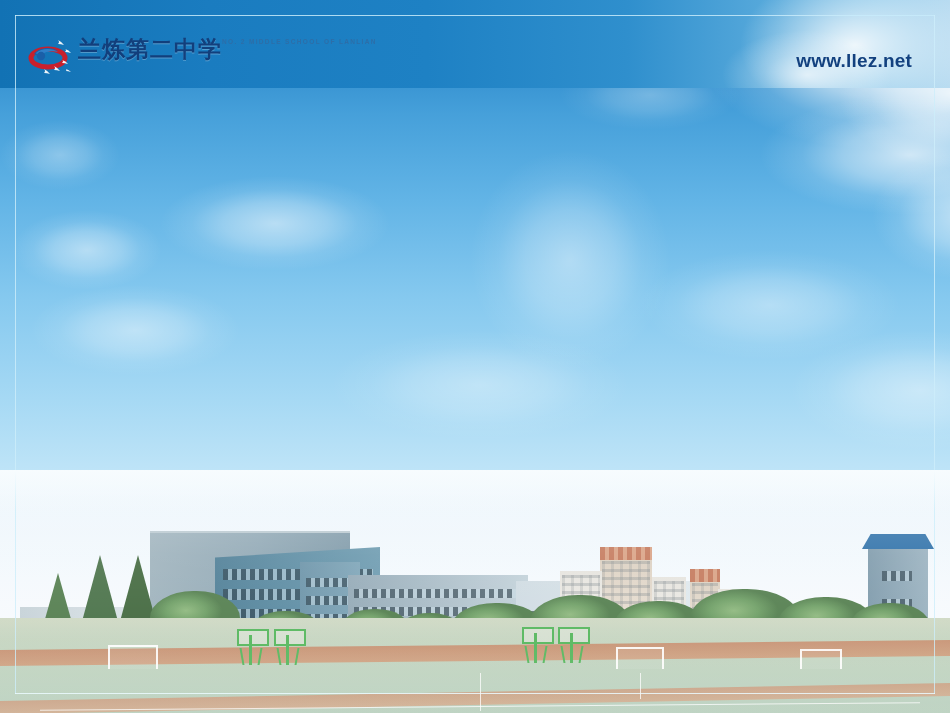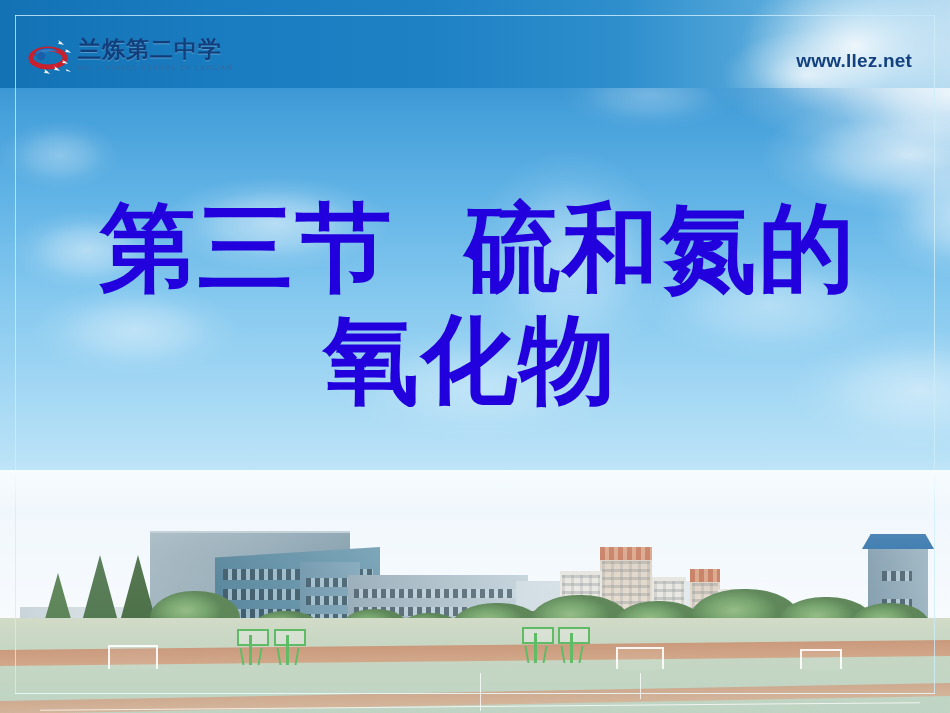--- a/index.html
+++ b/index.html
@@ -128,21 +128,20 @@
   }
   .logo-mark {
     position: relative;
     width: 44px; height: 42px;
     flex: 0 0 44px;
   }
   .logo-mark svg { display:block; }
   .logo-text {
     margin-left: 6px;
     display: flex;
-    flex-direction: column;
     justify-content: flex-start;
   }
   .logo-cn {
     font-family: "DejaVu Sans", sans-serif;
     font-size: 23px;
     font-weight: bold;
     color: #123f7c;
     letter-spacing: 1px;
     line-height: 26px;
     white-space: nowrap;
@@ -593,18 +592,14 @@
       </svg>
     </div>
     <div class="logo-text">
       <div class="logo-cn">兰炼第二中学</div>
       <div class="logo-en">NO. 2 MIDDLE SCHOOL OF LANLIAN</div>
     </div>
   </div>
 
   <div class="site-url">www.llez.net</div>
 
-  <div class="title-wrap">
-    <div class="title-line title-line-1">第三节  硫和氮的</div>
-    <div class="title-line title-line-2">氧化物</div>
-  </div>
 
 </div>
 
 </body></html>

